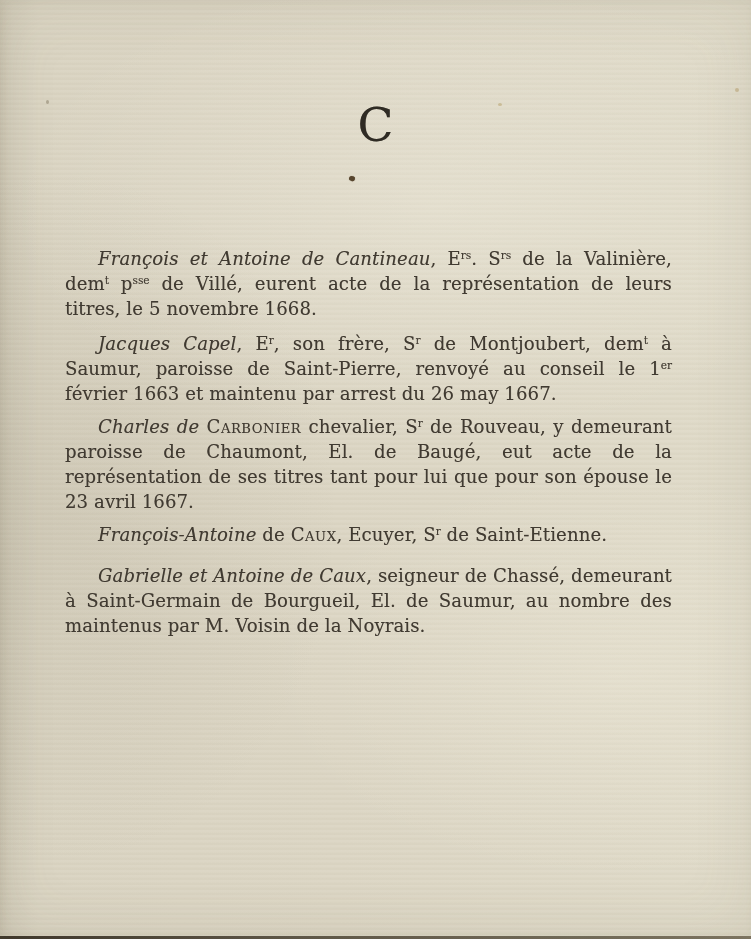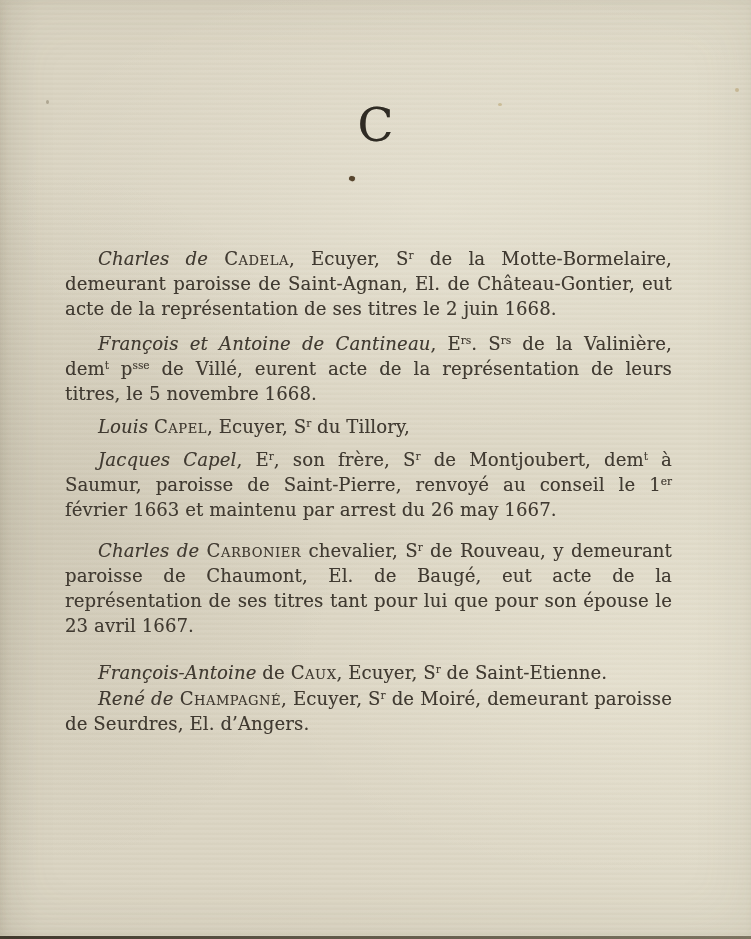--- a/index.html
+++ b/index.html
@@ -59,22 +59,20 @@
 </head>
 <body>
 
 <div class="page">
   <div class="heading">C</div>
   <div class="ornament-dot"></div>
   <span class="speck s1"></span>
   <span class="speck s2"></span>
   <span class="speck s3"></span>
   <div class="text-block">
-      <p class="para"><span class="it">Charles de </span><span class="sc">Cadela</span><span>, Ecuyer, S</span><span class="sup">r</span><span> de la Motte-Bormelaire, demeurant paroisse de Saint-Agnan, El. de Château-Gontier, eut acte de la représentation de ses titres le 2 juin 1668.</span></p>
       <p class="para"><span class="it">François et Antoine de Cantineau</span><span>, E</span><span class="sup">rs</span><span>. S</span><span class="sup">rs</span><span> de la Valinière, dem</span><span class="sup">t</span><span> p</span><span class="sup">sse</span><span> de Villé, eurent acte de la représentation de leurs titres, le 5 novembre 1668.</span></p>
-      <p class="para"><span class="it">Louis </span><span class="sc">Capel</span><span>, Ecuyer, S</span><span class="sup">r</span><span> du Tillory,</span></p>
       <p class="para"><span class="it">Jacques Capel</span><span>, E</span><span class="sup">r</span><span>, son frère, S</span><span class="sup">r</span><span> de Montjoubert, dem</span><span class="sup">t</span><span> à Saumur, paroisse de Saint-Pierre, renvoyé au conseil le 1</span><span class="sup">er</span><span> février 1663 et maintenu par arrest du 26 may 1667.</span></p>
       <p class="para"><span class="it">Charles de </span><span class="sc">Carbonier</span><span> chevalier, S</span><span class="sup">r</span><span> de Rouveau, y demeurant paroisse de Chaumont, El. de Baugé, eut acte de la représentation de ses titres tant pour lui que pour son épouse le 23 avril 1667.</span></p>
       <p class="para"><span class="it">François-Antoine </span><span>de </span><span class="sc">Caux</span><span>, Ecuyer, S</span><span class="sup">r</span><span> de Saint-Etienne.</span></p>
-      <p class="para"><span class="it">René de </span><span class="sc">Champagné</span><span>, Ecuyer, S</span><span class="sup">r</span><span> de Moiré, demeurant paroisse de Seurdres, El. d’Angers.</span></p>
+      <p class="para"><span class="it">Gabrielle et Antoine de Caux</span><span>, seigneur de Chassé, demeurant à Saint-Germain de Bourgueil, El. de Saumur, au nombre des maintenus par M. Voisin de la Noyrais.</span></p>
     </div>
   <div class="bottom-edge"></div>
 </div>
 
 </body></html>

